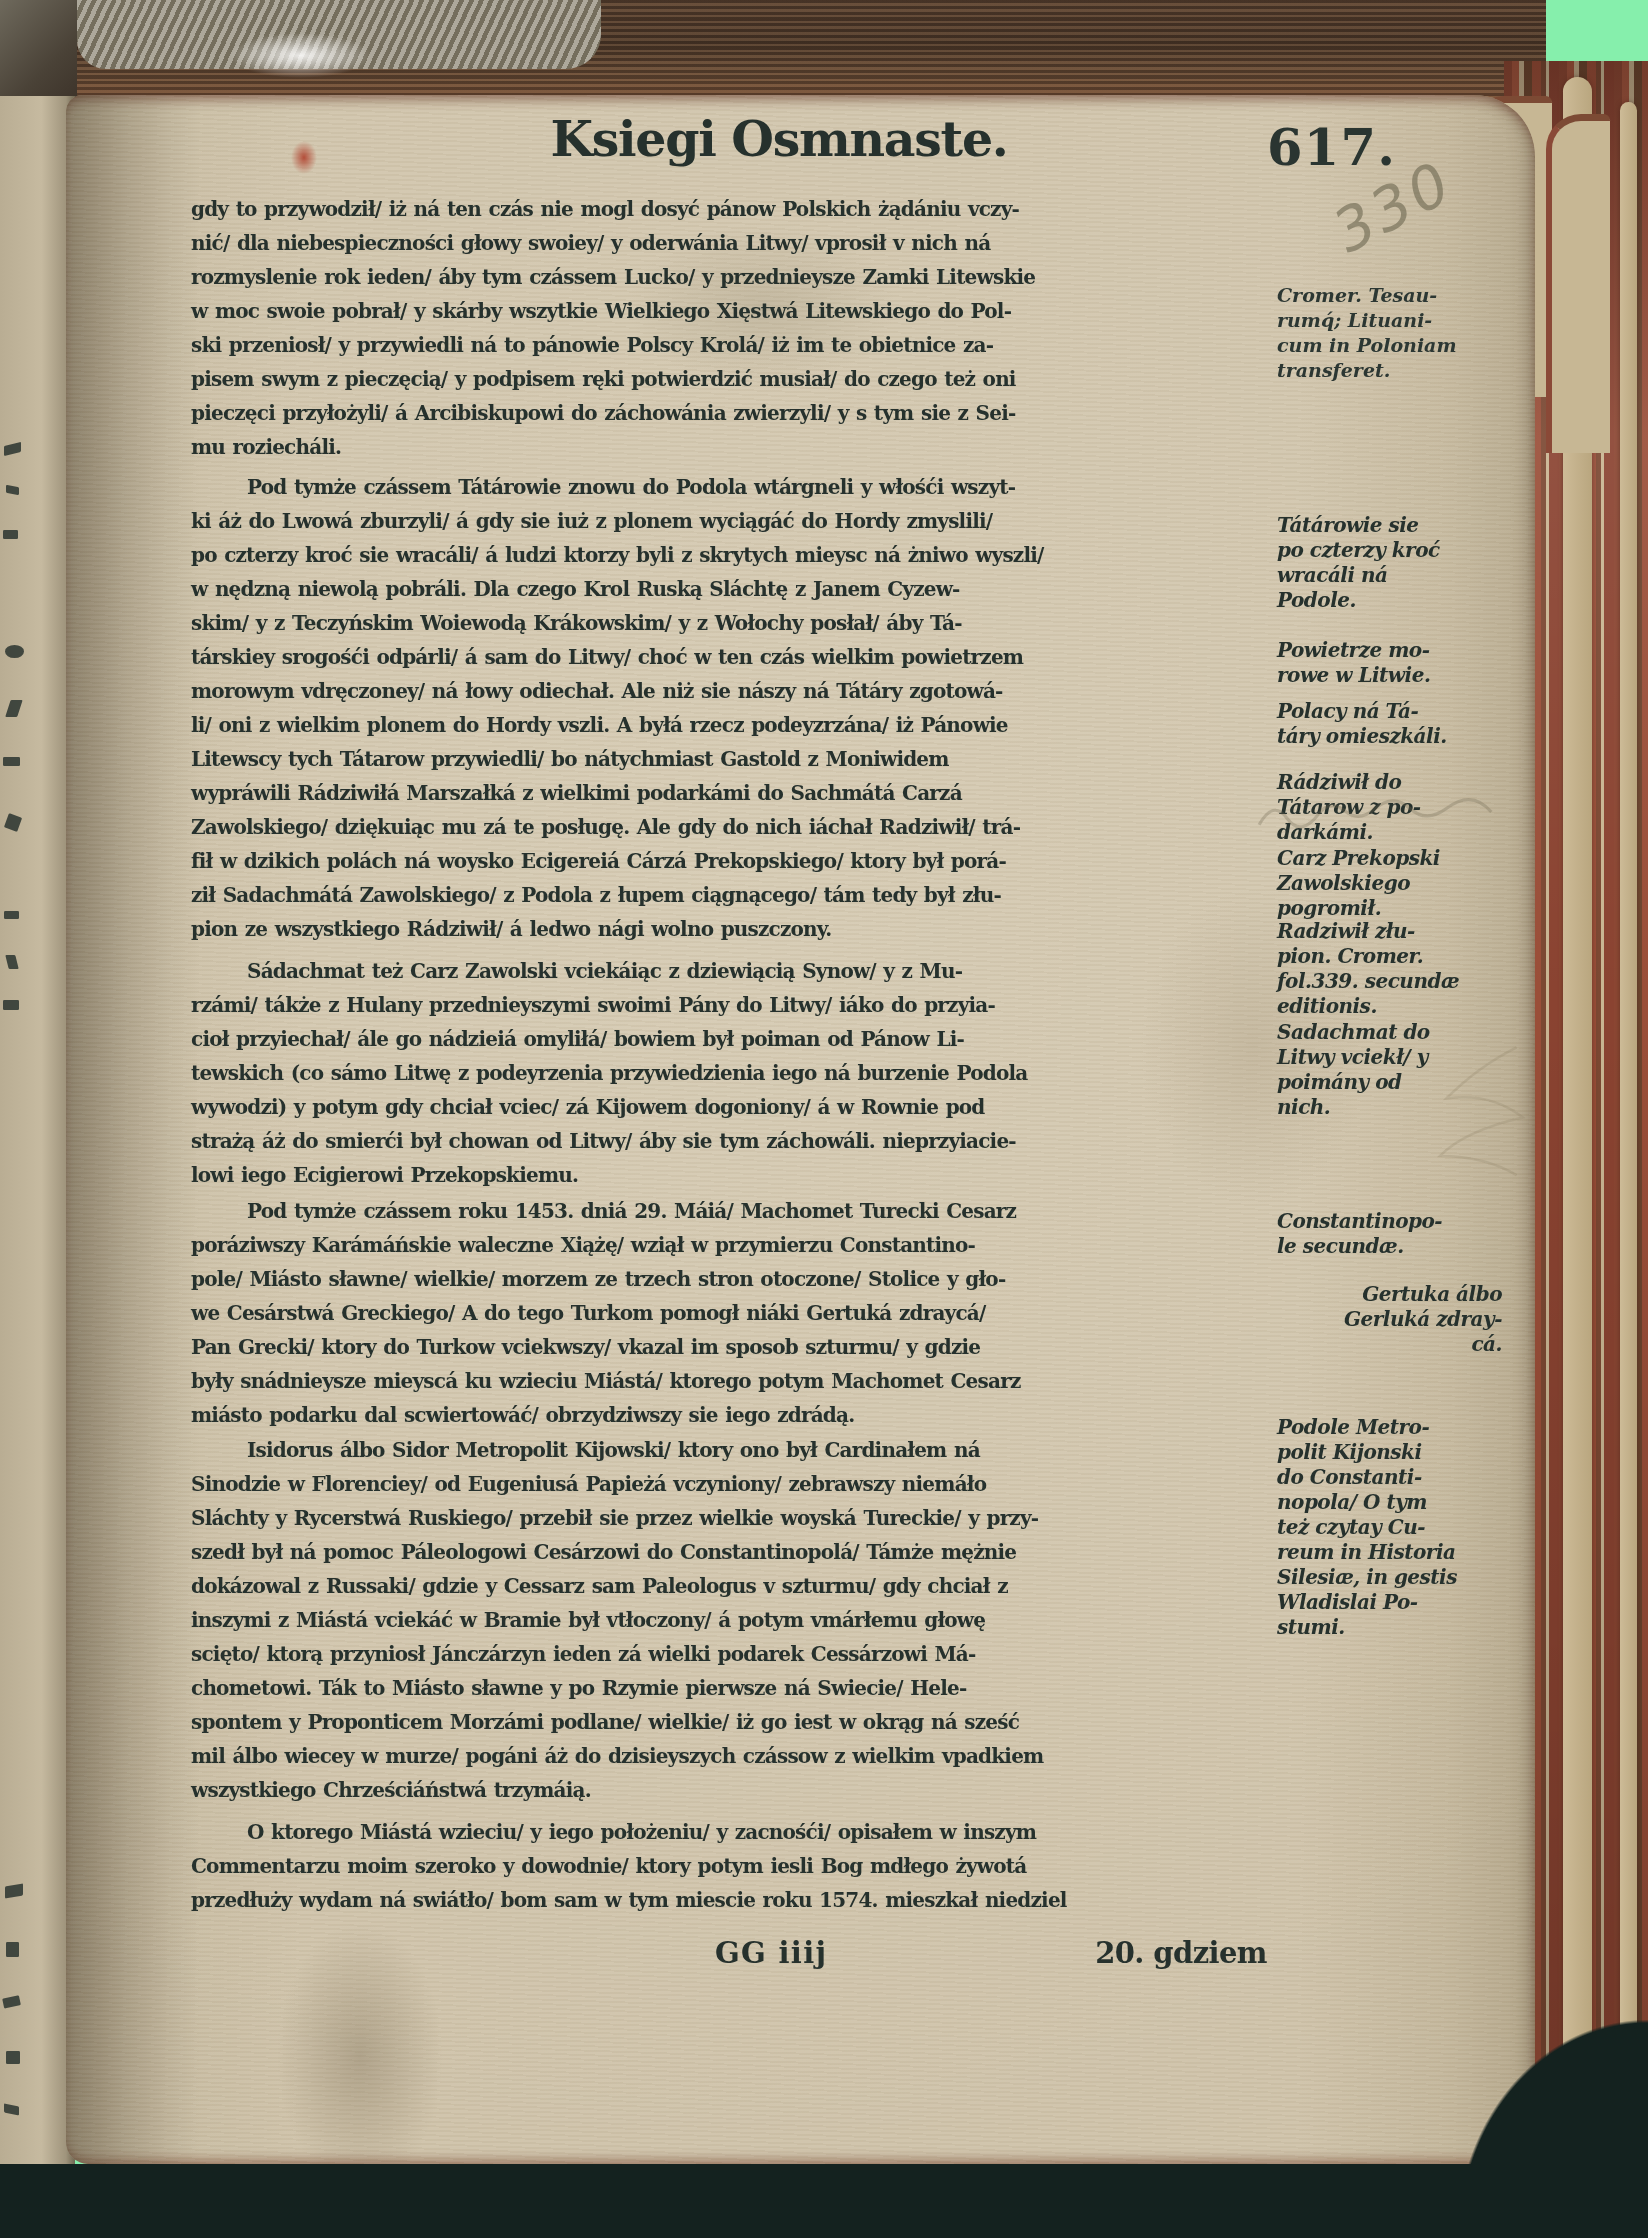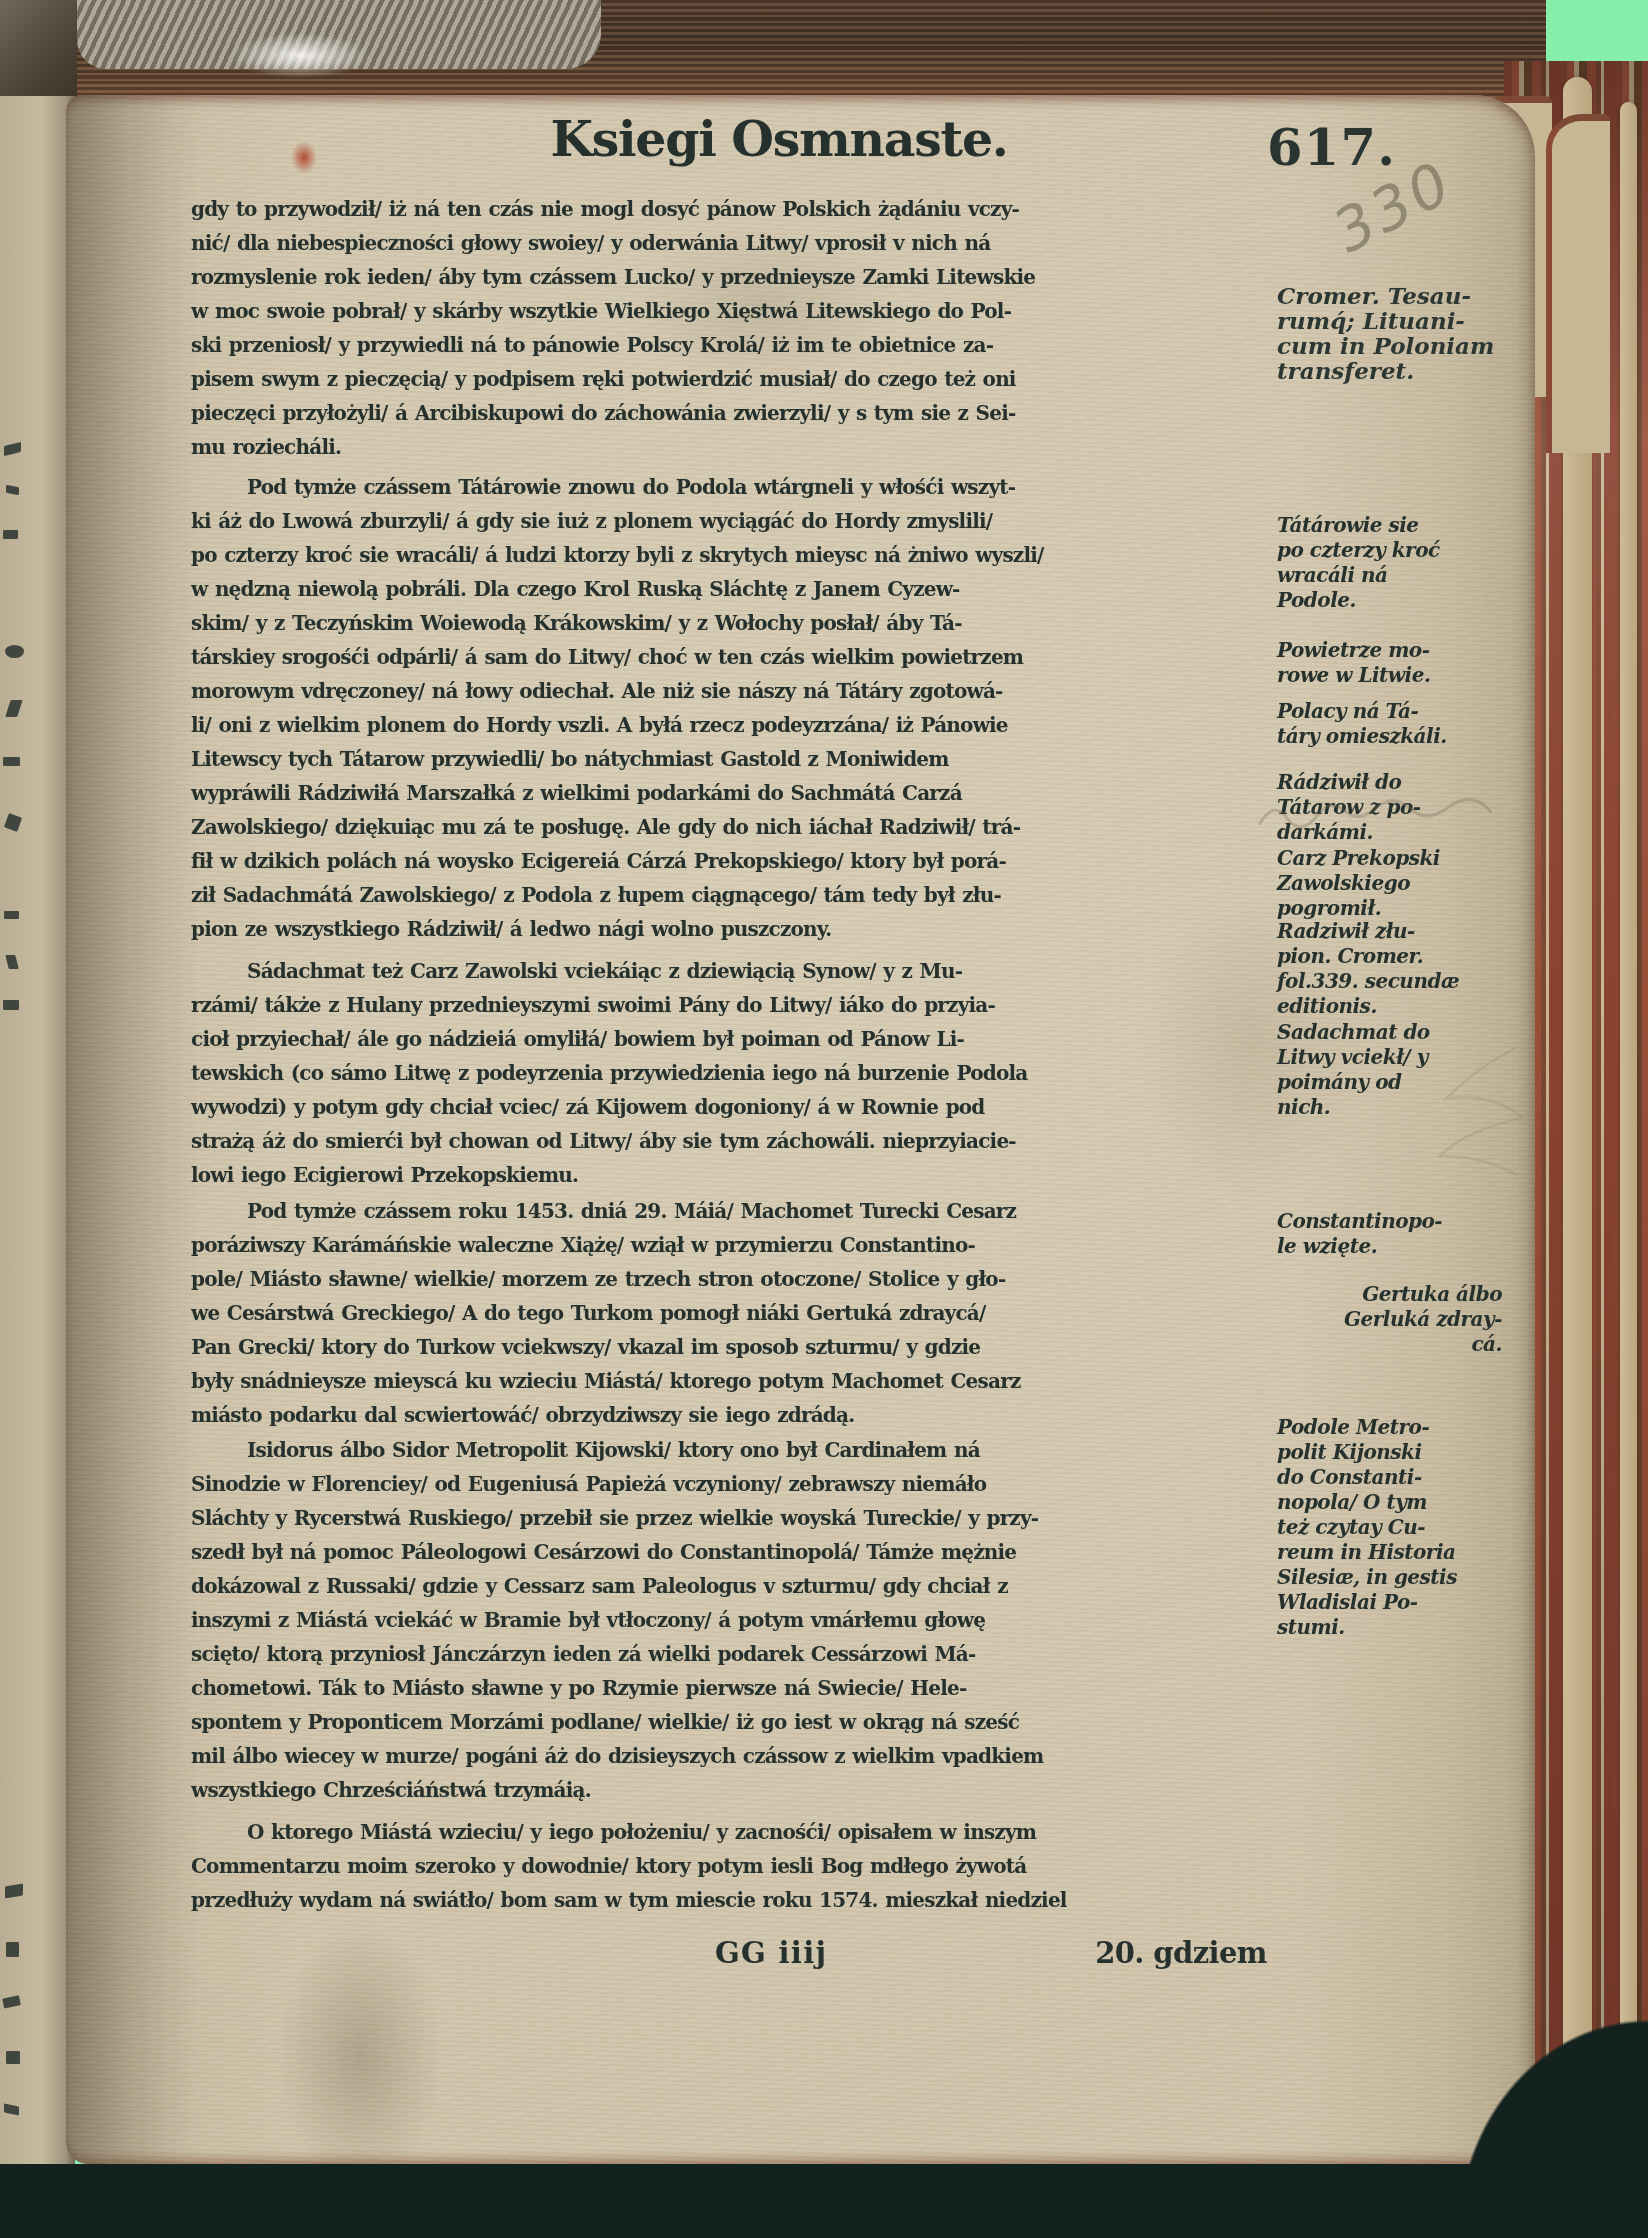--- a/index.html
+++ b/index.html
@@ -86,21 +86,21 @@
   .para.indent{text-indent:56px;}
   .p1{top:97px;} .p2{top:375px;} .p3{top:859px;} .p4{top:1099px;}
   .p5{top:1338px;} .p6{top:1720px;}
 
   .sig-row{position:absolute;left:125px;top:1841px;width:1081px;height:38px;font-size:29px;}
   .signature{position:absolute;left:524px;letter-spacing:1.3px;}
   .catchword{position:absolute;right:5.1px;letter-spacing:-0.6px;}
 
   .note{position:absolute;left:1211px;width:225px;font-size:20px;line-height:25px;
     white-space:pre-line;letter-spacing:-0.5px;font-style:italic;}
-  .note.roman{font-weight:bold;font-size:23px;letter-spacing:0;color:#2c3733;}
+  .note.roman{font-weight:bold;font-size:19px;letter-spacing:0;color:#2c3733;}
   .n0{top:188px;} .n1{top:418px;} .n2{top:543px;} .n3{top:604px;}
   .n4{top:675px;} .n5{top:751px;} .n6{top:824px;} .n7{top:925px;}
   .n8{top:1114px;} .n9{top:1187px;text-align:right;} .n10{top:1320px;}
 
   .scribble{position:absolute;opacity:.55;}
 </style>
 </head>
 <body>
 
 <div class="scene">
@@ -233,21 +233,21 @@
 pogromił.</div>
       <div class="note n6 blkl">Radziwił złu-
 pion. Cromer.
 fol.339. secundæ
 editionis.</div>
       <div class="note n7 blkl">Sadachmat do
 Litwy vciekł/ y
 poimány od
 nich.</div>
       <div class="note n8 blkl">Constantinopo-
-le wzięte.</div>
+le secundæ.</div>
       <div class="note n9 blkl">Gertuka álbo
 Gerluká zdray-
 cá.</div>
       <div class="note n10 blkl">Podole Metro-
 polit Kijonski
 do Constanti-
 nopola/ O tym
 też czytay Cu-
 reum in Historia
 Silesiæ, in gestis

